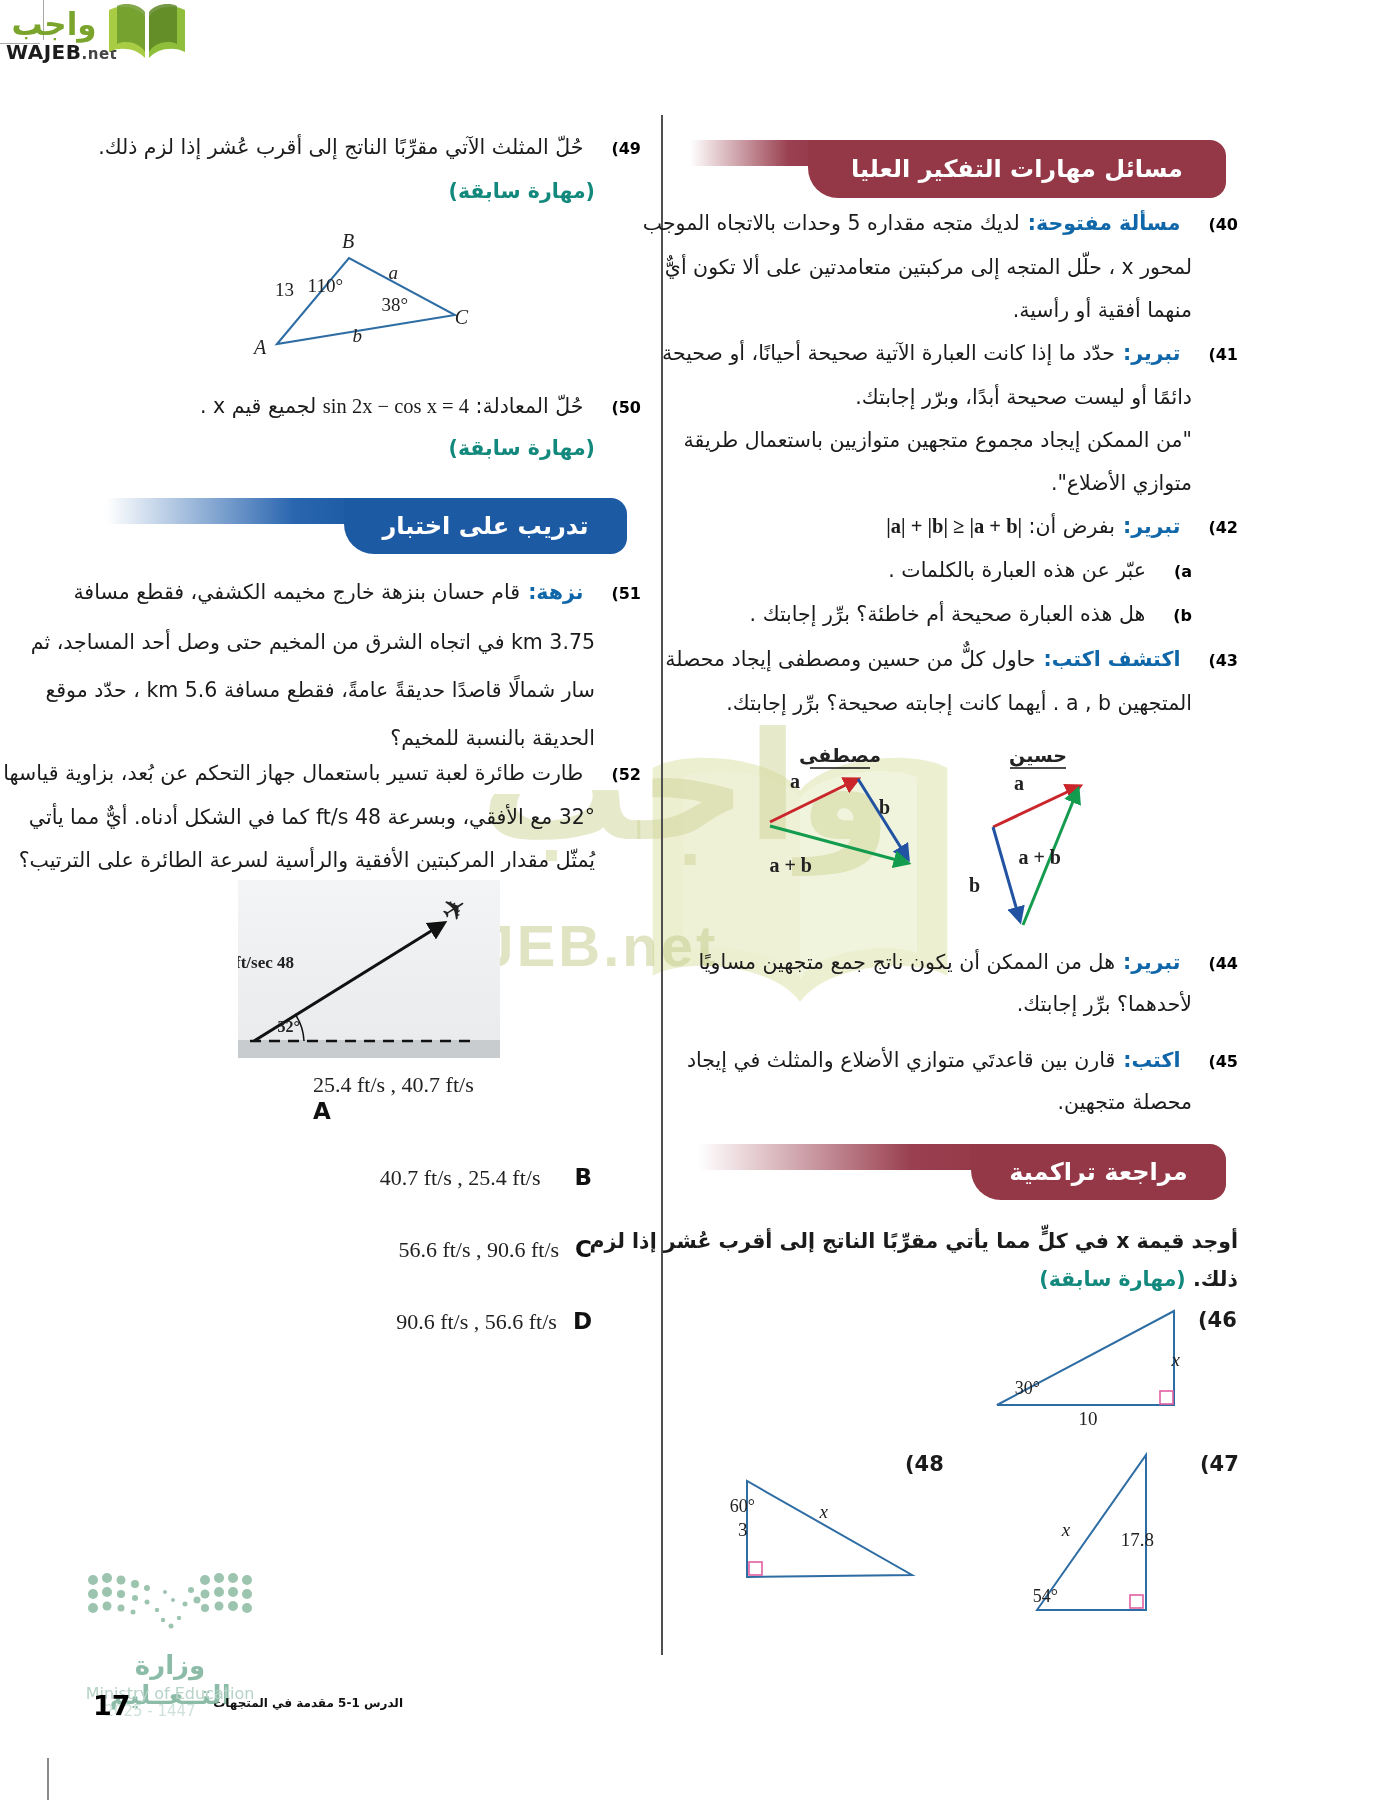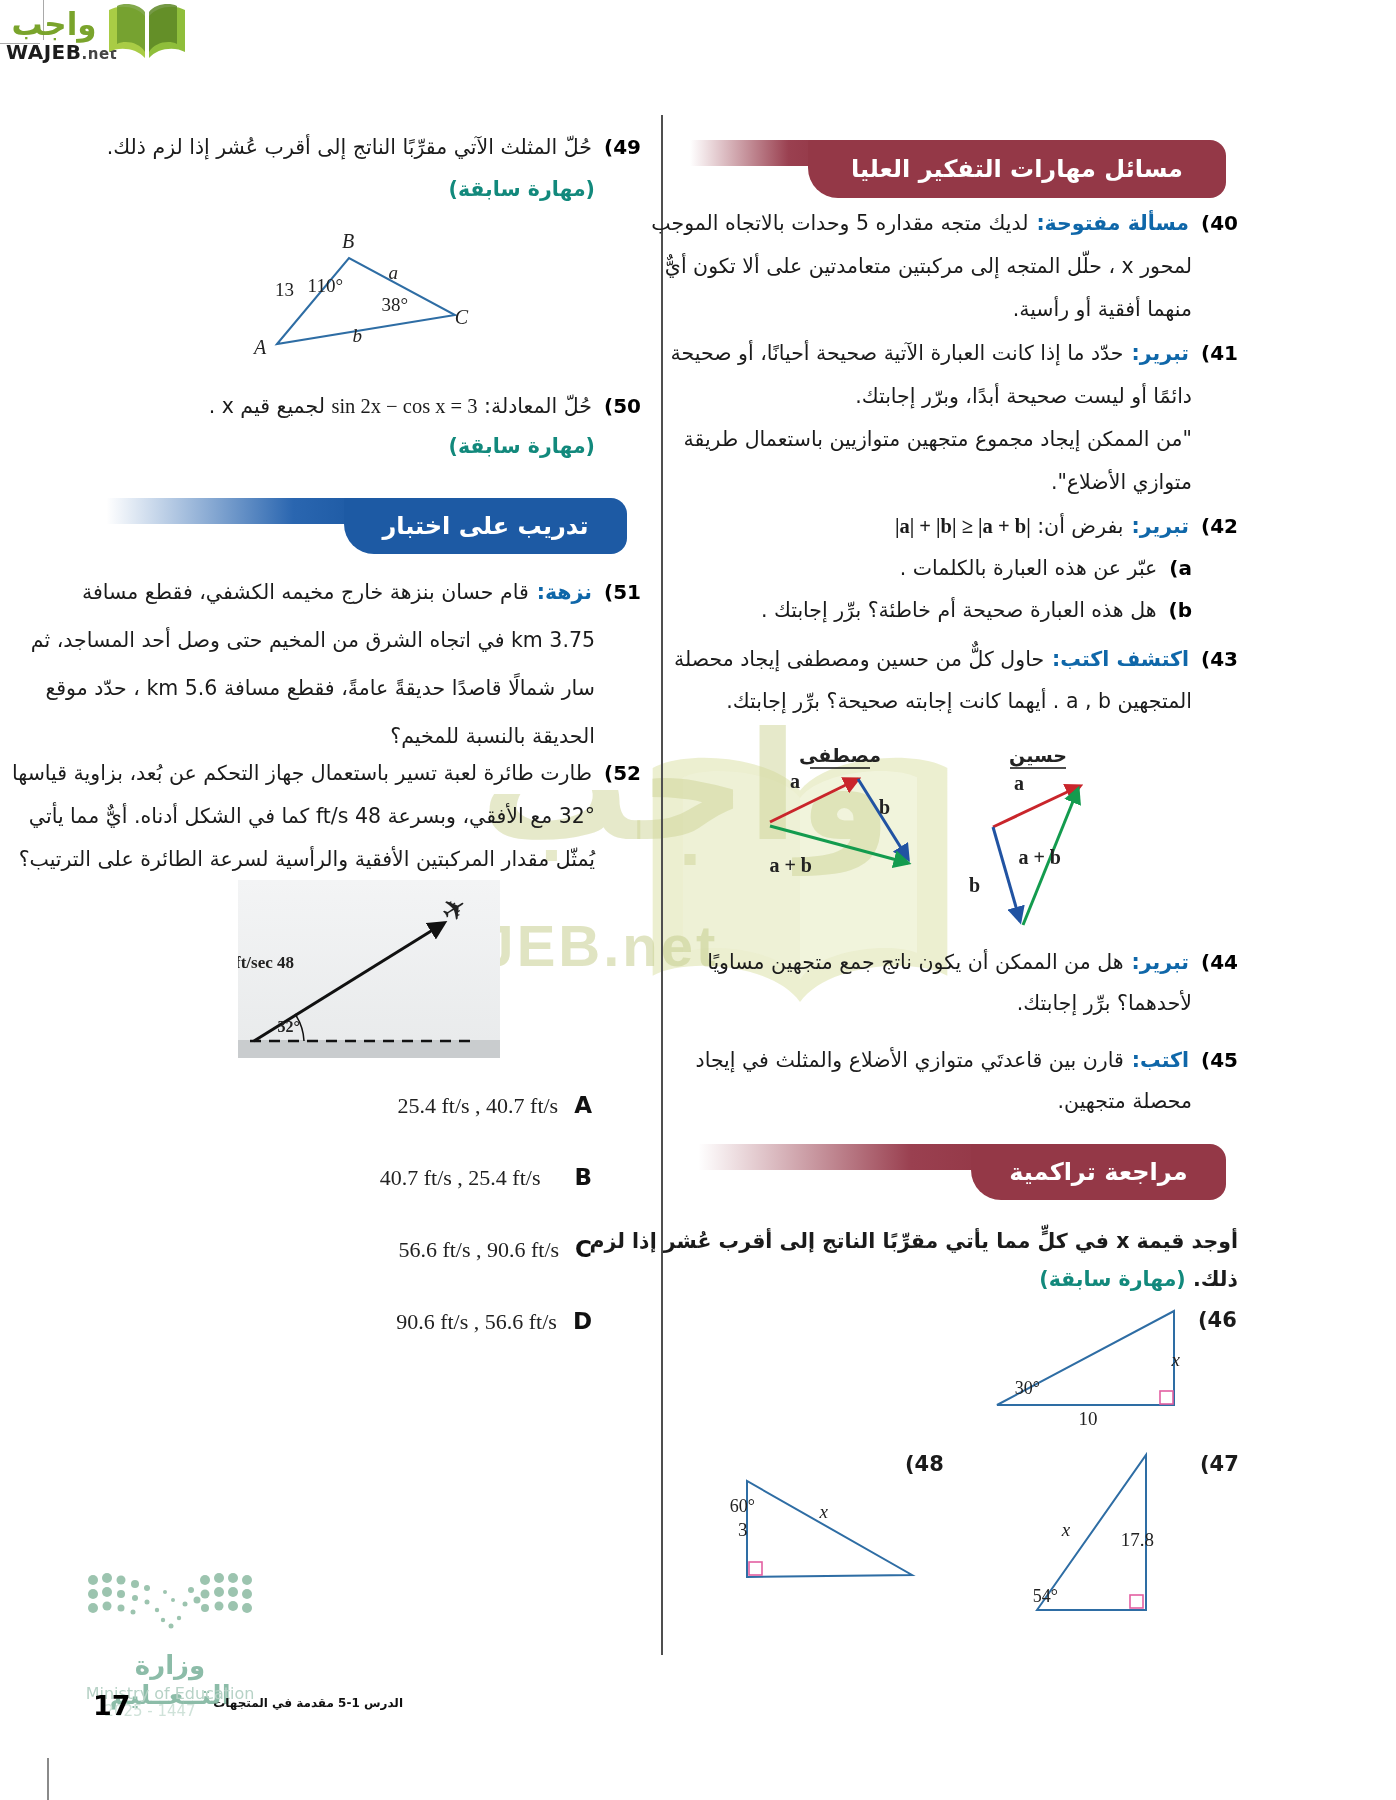--- a/index.html
+++ b/index.html
@@ -26,21 +26,21 @@
                display:flex;align-items:center;justify-content:center;
                color:#fff;font-weight:bold;font-size:24px;white-space:nowrap;}
   .maroon .tab{background:#943847;}
   .maroon .strip{background:linear-gradient(to left,#943847 0%,#9a4050 25%,rgba(150,56,72,0) 95%);}
   .blue .tab{background:#1d5aa4;}
   .blue .strip{background:linear-gradient(to left,#1d5aa4 0%,#2a66b0 25%,rgba(40,102,176,0) 95%);}
   
   .prob{position:absolute;right:0;left:0;font-size:20.5px;}
   .prob .line{white-space:nowrap;text-align:right;}
   .cont{padding-right:46px;}
-  .num{font-weight:bold;font-size:20px;color:#000;margin-left:12px;}
+  .num{font-weight:bold;font-size:16px;color:#000;margin-left:28px;}
   .kw{color:#0f67a9;font-weight:bold;margin-left:8px;}
   .skill{color:#12897c;font-weight:bold;}
   .math{direction:ltr;unicode-bidi:isolate;font-family:"Liberation Serif",serif;}
   .bold{font-weight:bold;}
   
   .choice{position:absolute;left:297px;width:295px;height:32px;direction:ltr;display:flex;
           justify-content:flex-end;align-items:baseline;
           font-family:"Liberation Serif",serif;font-size:22px;color:#222;z-index:2;}
   .choice .letter{font-family:"DejaVu Sans",sans-serif;font-weight:bold;font-size:23px;margin-left:16px;color:#111;}
   
@@ -149,21 +149,21 @@
   </div>
 
   <div class="col col-left">
 
     <div class="prob" style="top:126px;line-height:42px;">
       <div class="line"><span class="num" dir="ltr">(49</span><span>حُلّ المثلث الآتي مقرِّبًا الناتج إلى أقرب عُشر إذا لزم ذلك.</span></div>
       <div class="line cont"><span class="skill">(مهارة سابقة)</span></div>
     </div>
 
     <div class="prob" style="top:386px;line-height:40px;">
-      <div class="line"><span class="num" dir="ltr">(50</span><span>حُلّ المعادلة:</span> <span class="math">sin 2x − cos x = 3</span> <span>لجميع قيم x .</span></div>
+      <div class="line"><span class="num" dir="ltr">(50</span><span>حُلّ المعادلة:</span> <span class="math">sin 2x − cos x = 4</span> <span>لجميع قيم x .</span></div>
       <div class="line cont"><span class="skill">(مهارة سابقة)</span></div>
     </div>
 
     <div class="banner blue" style="top:498px;height:56px;left:8px;right:14px;">
       <div class="strip" style="right:50%;"></div>
       <div class="tab" style="width:53%;">
           <span>تدريب على اختبار</span>
         </div>
     </div>
 
@@ -174,21 +174,21 @@
       <div class="line cont">الحديقة بالنسبة للمخيم؟</div>
     </div>
 
     <div class="prob" style="top:752px;line-height:43px;">
       <div class="line"><span class="num" dir="ltr">(52</span><span>طارت طائرة لعبة تسير باستعمال جهاز التحكم عن بُعد، بزاوية قياسها</span></div>
       <div class="line cont">32° مع الأفقي، وبسرعة 48 ft/s كما في الشكل أدناه. أيٌّ مما يأتي</div>
       <div class="line cont">يُمثّل مقدار المركبتين الأفقية والرأسية لسرعة الطائرة على الترتيب؟</div>
     </div>
   </div>
 
-  <div class="choice" style="top:1092px;">
+  <div class="choice" style="top:1092px;flex-direction:column;">
       <span>25.4 ft/s , 40.7 ft/s</span>
       <span class="letter">A</span>
     </div>
   <div class="choice" style="top:1164px;gap:18px;">
       <span>40.7 ft/s , 25.4 ft/s</span>
       <span class="letter">B</span>
     </div>
   <div class="choice" style="top:1236px;">
       <span>56.6 ft/s , 90.6 ft/s</span>
       <span class="letter">C</span>

